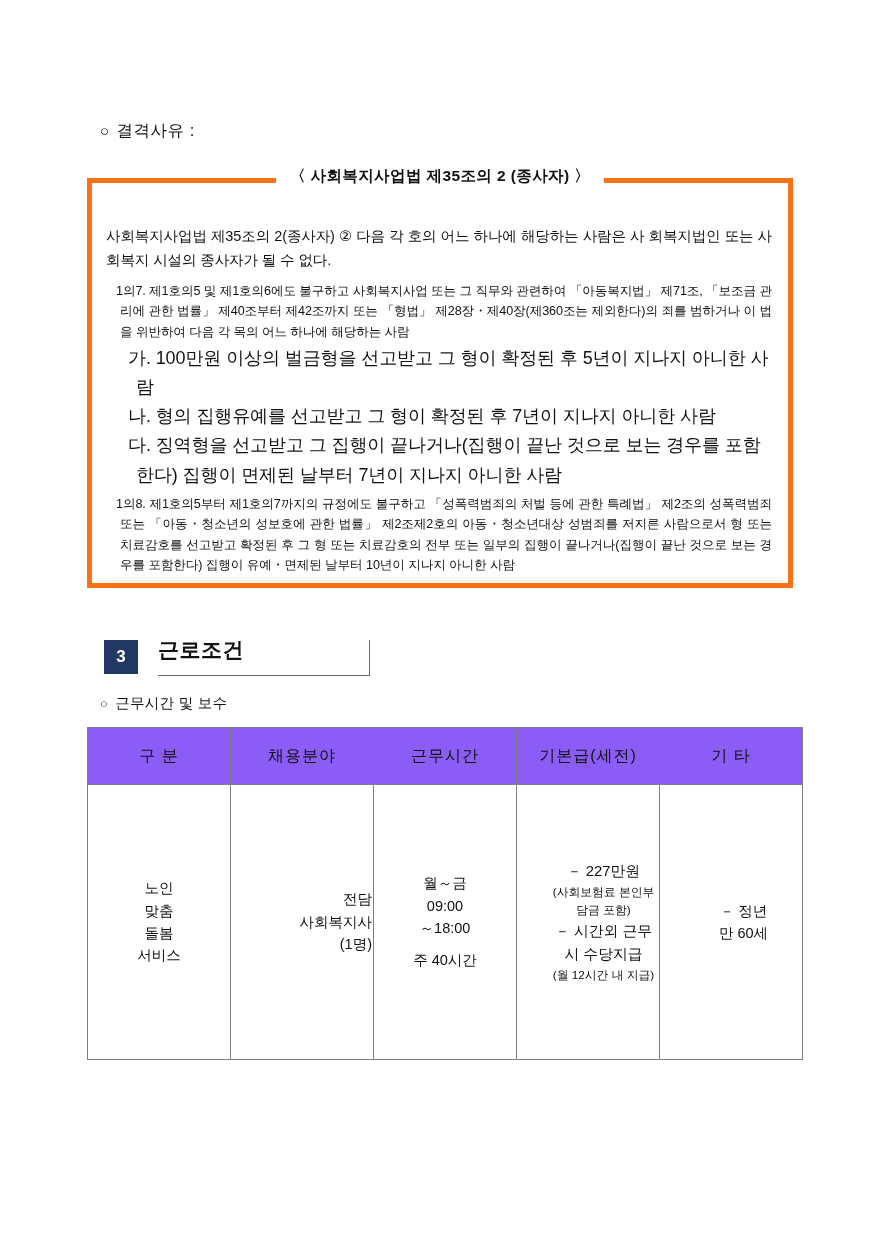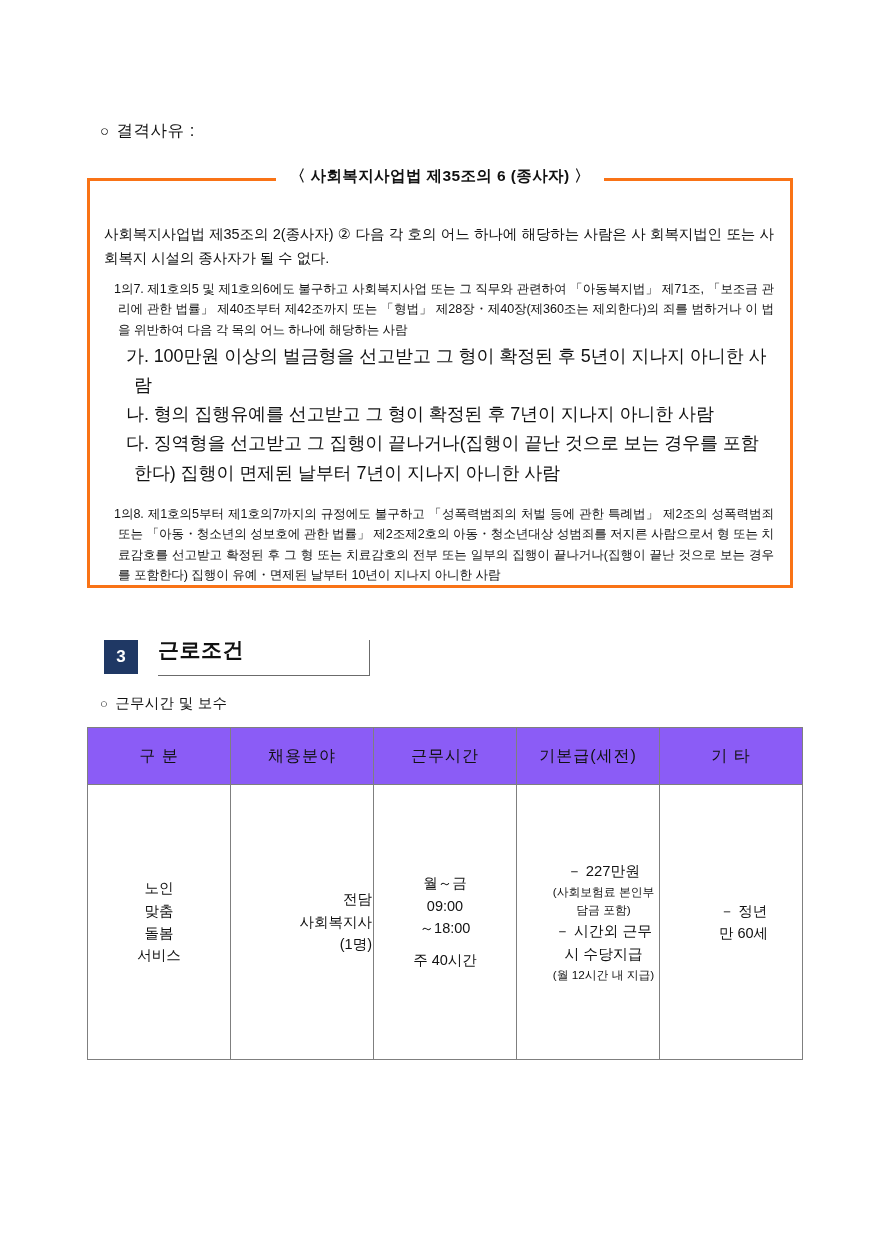--- a/index.html
+++ b/index.html
@@ -36,21 +36,21 @@
     font-size: 15px;
     margin-right: 7px;
   }
 
   .law-box {
     position: absolute;
     left: 87px;
     top: 178px;
     width: 706px;
     height: 410px;
-    border: 3px solid #f97316;
+    border: 5px solid #f97316;
     box-sizing: border-box;
     text-decoration: underline;
   }
   .law-box-title {
     position: absolute;
     left: 87px;
     top: 166px;
     width: 706px;
     text-align: center;
     font-size: 15.5px;
@@ -203,25 +203,25 @@
 
   <div class="law-box">
     <div class="law-content">
       <div class="law-lead">사회복지사업법 제35조의 2(종사자) ② 다음 각 호의 어느 하나에 해당하는 사람은 사    회복지법인 또는 사회복지 시설의 종사자가 될 수 없다.</div>
 
       <div class="law-item">1의7. 제1호의5 및 제1호의6에도 불구하고 사회복지사업 또는 그 직무와 관련하여 「아동복지법」 제71조, 「보조금 관리에 관한 법률」 제40조부터 제42조까지 또는 「형법」 제28장・제40장(제360조는 제외한다)의 죄를 범하거나 이 법을 위반하여 다음 각 목의 어느 하나에 해당하는 사람</div>
       <div class="law-sub">가. 100만원 이상의 벌금형을 선고받고 그 형이 확정된 후 5년이 지나지 아니한 사람</div>
       <div class="law-sub">나. 형의 집행유예를 선고받고 그 형이 확정된 후 7년이 지나지 아니한 사람</div>
       <div class="law-sub">다. 징역형을 선고받고 그 집행이 끝나거나(집행이 끝난 것으로 보는 경우를 포함한다) 집행이 면제된 날부터 7년이 지나지 아니한 사람</div>
 
-      <div class="law-item" style="margin-top:16px;">1의8. 제1호의5부터 제1호의7까지의 규정에도 불구하고 「성폭력범죄의 처벌 등에 관한 특례법」 제2조의 성폭력범죄 또는 「아동・청소년의 성보호에 관한 법률」 제2조제2호의 아동・청소년대상 성범죄를 저지른 사람으로서 형 또는 치료감호를 선고받고 확정된 후 그 형 또는 치료감호의 전부 또는 일부의 집행이 끝나거나(집행이 끝난 것으로 보는 경우를 포함한다) 집행이 유예・면제된 날부터 10년이 지나지 아니한 사람</div>
+      <div class="law-item" style="margin-top:4px;">1의8. 제1호의5부터 제1호의7까지의 규정에도 불구하고 「성폭력범죄의 처벌 등에 관한 특례법」 제2조의 성폭력범죄 또는 「아동・청소년의 성보호에 관한 법률」 제2조제2호의 아동・청소년대상 성범죄를 저지른 사람으로서 형 또는 치료감호를 선고받고 확정된 후 그 형 또는 치료감호의 전부 또는 일부의 집행이 끝나거나(집행이 끝난 것으로 보는 경우를 포함한다) 집행이 유예・면제된 날부터 10년이 지나지 아니한 사람</div>
     </div>
   </div>
   <div class="law-box-title">
-    <span class="inner">〈 사회복지사업법 제35조의 6 (종사자) 〉</span>
+    <span class="inner">〈 사회복지사업법 제35조의 2 (종사자) 〉</span>
   </div>
 
   <div class="sec-number">3</div>
   <div class="sec-title">근로조건</div>
 
   <div class="subheading">
     <span class="circle-mark">○</span><span>근무시간 및 보수</span>
   </div>
 
   <table class="cond">

